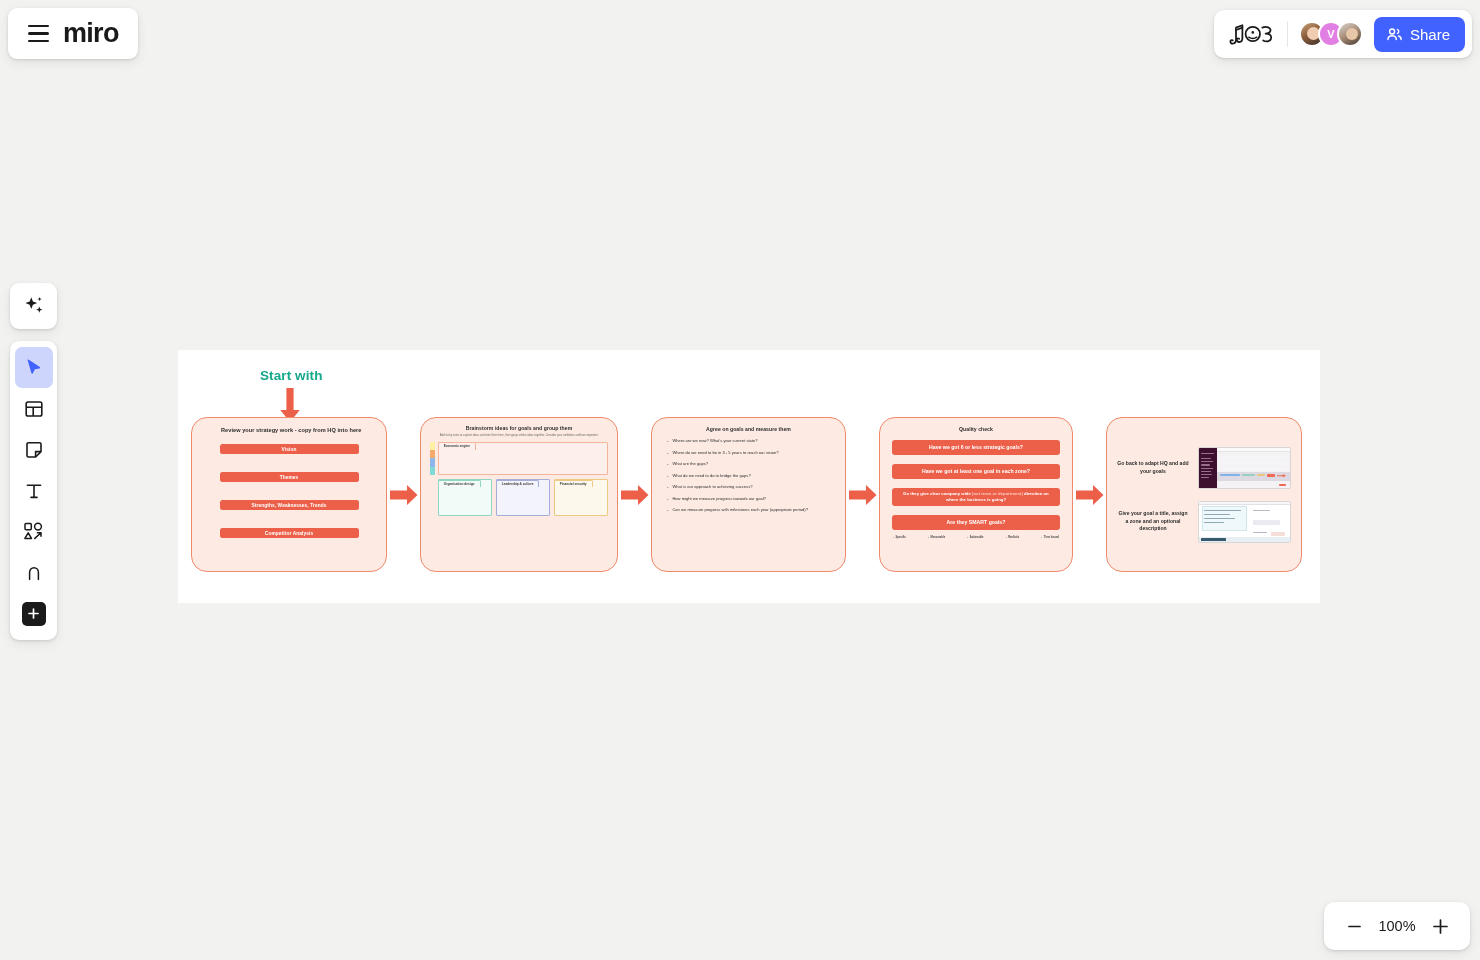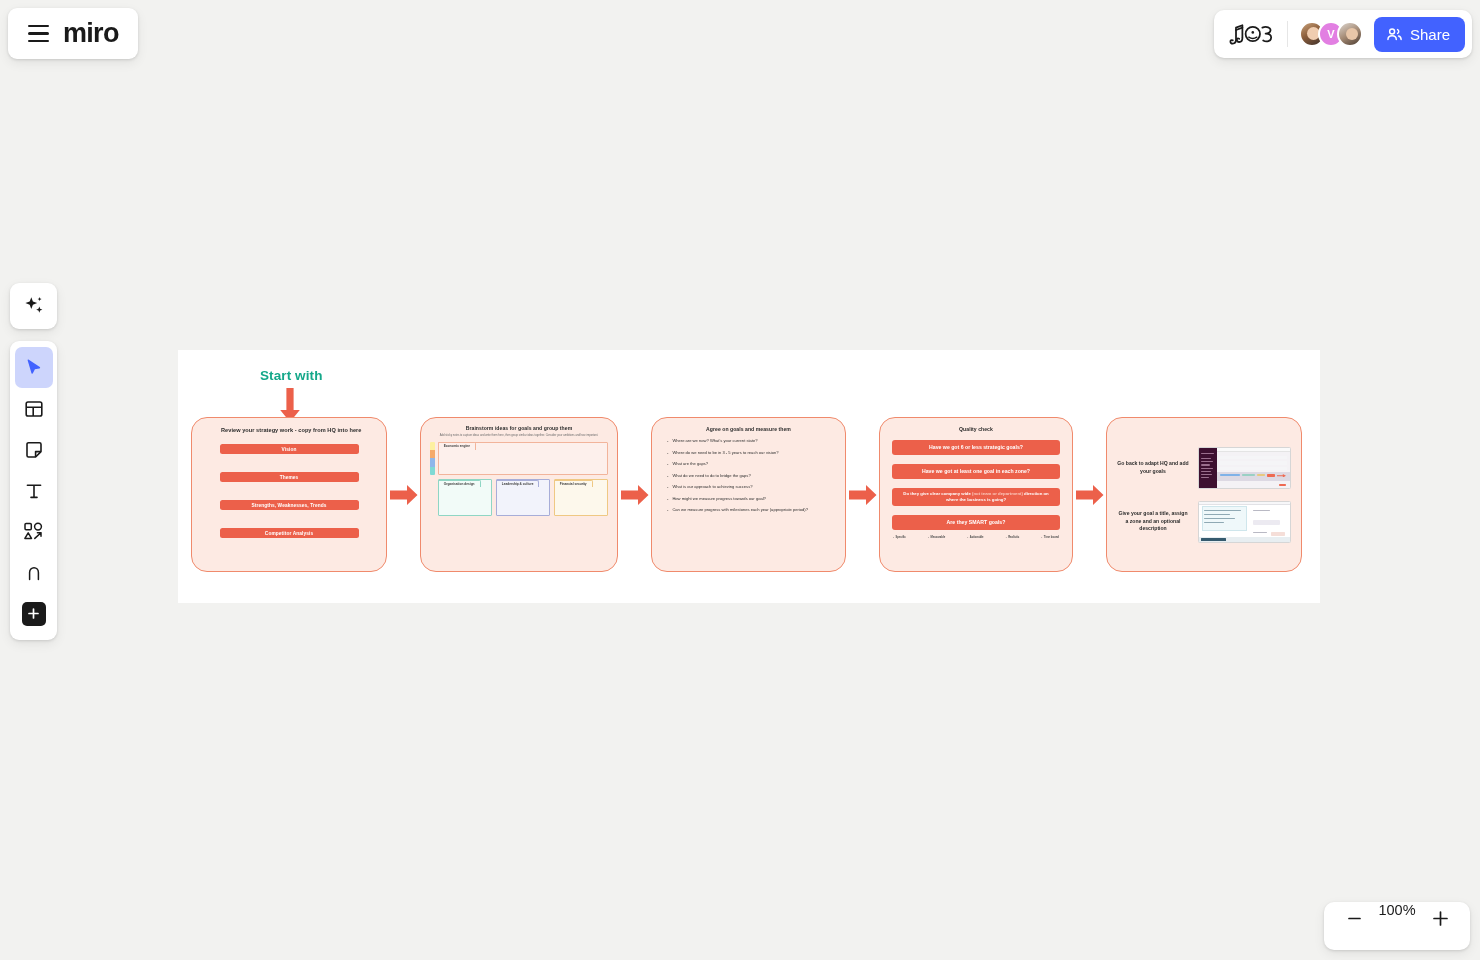--- a/index.html
+++ b/index.html
@@ -80,21 +80,21 @@
   .tool-add{
     width:24px; height:24px; background:#1a1a1a; border-radius:5px;
     display:flex; align-items:center; justify-content:center;
   }
 
   
   .zoom-panel{
     position:absolute; right:10px; bottom:10px;
     height:48px; background:#fff; border-radius:10px;
     box-shadow:0 1px 3px rgba(0,0,0,.13), 0 4px 12px rgba(0,0,0,.07);
-    display:flex; padding:0 14px; gap:4px;
+    display:flex; align-items:center; padding:0 14px; gap:4px;
   }
   .zoom-btn{
     width:32px; height:32px; border:none; background:transparent; cursor:pointer;
     display:flex; align-items:center; justify-content:center; color:#1a1a1a;
   }
   .zoom-val{ font-size:14.5px; color:#1a1a1a; min-width:46px; text-align:center; }
 
   
   .board{
     position:absolute; left:178px; top:350px;

